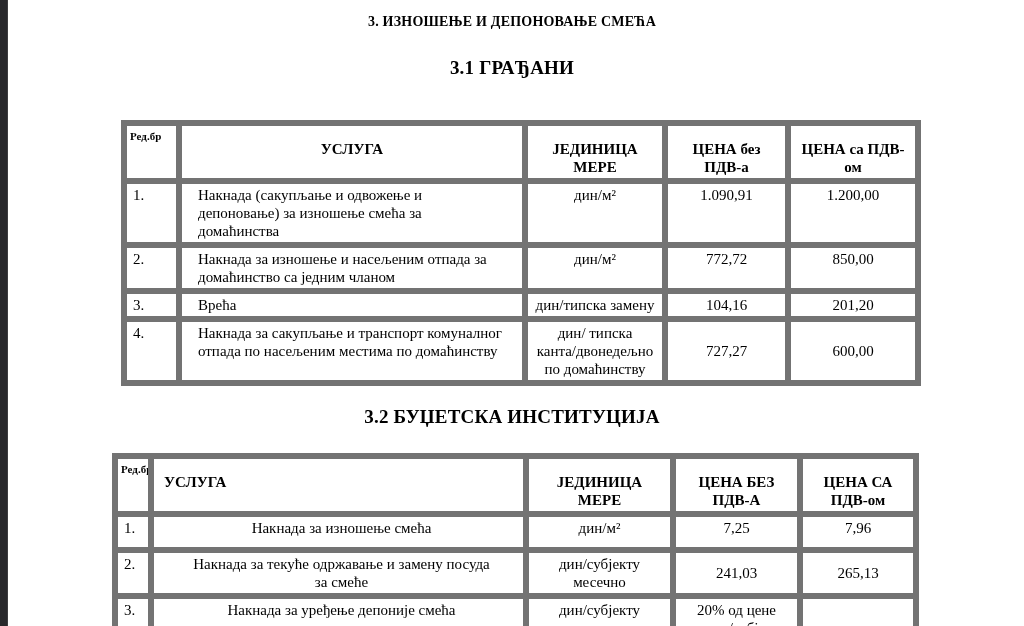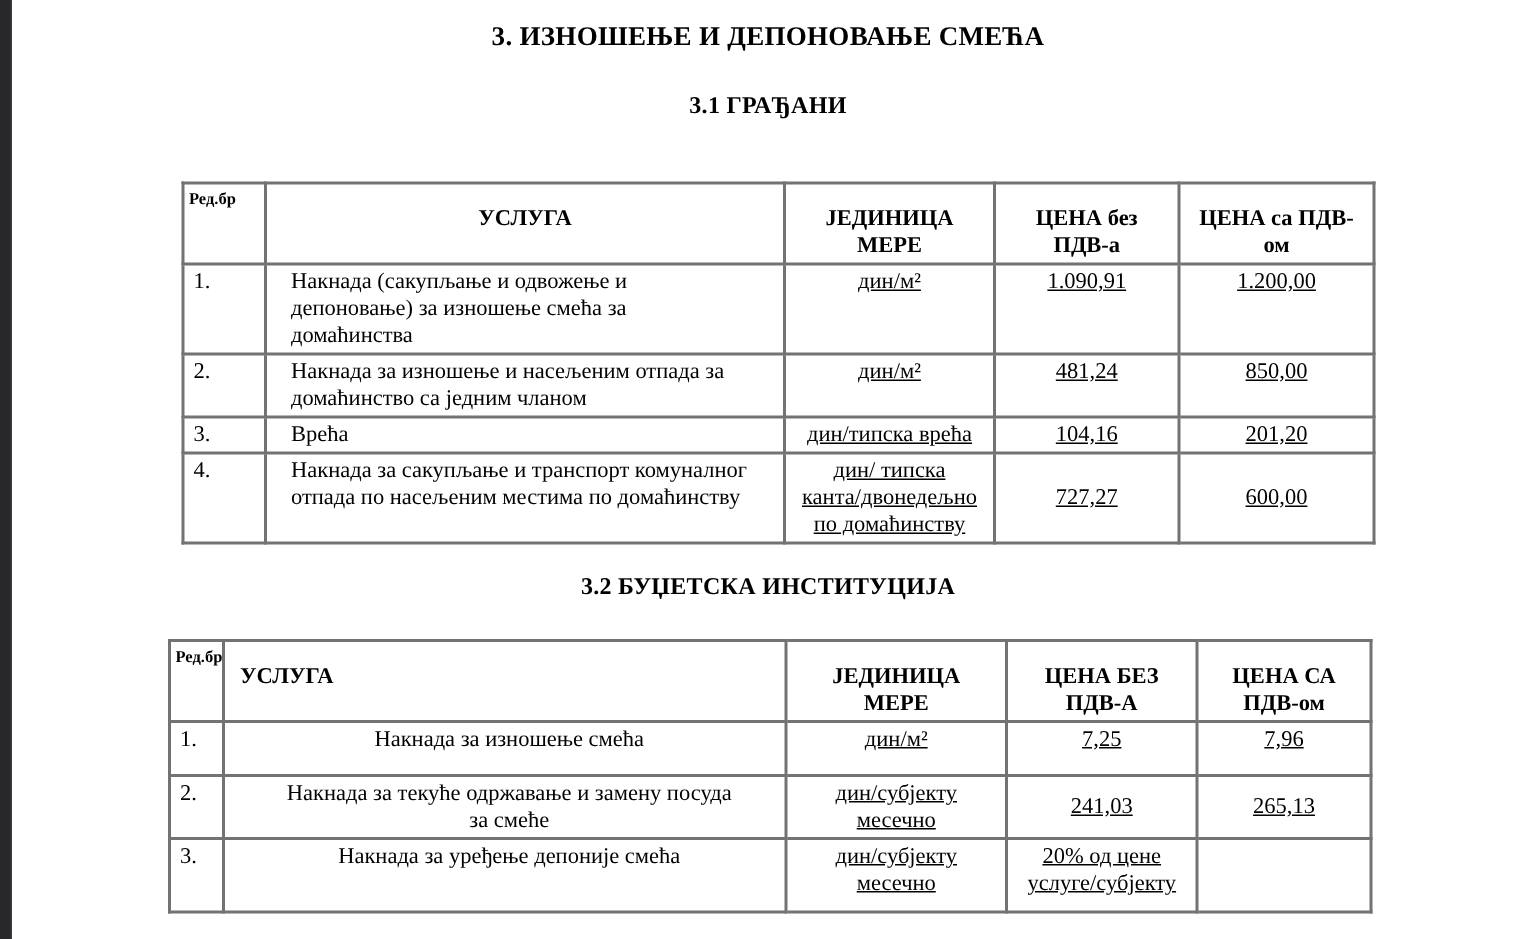--- a/index.html
+++ b/index.html
@@ -13,53 +13,53 @@
   }
   .edge-bar {
     position: absolute; left: 0; top: 0;
     width: 7px; height: 626px;
     background: #28282b;
     border-right: 1px solid #3d3d40;
   }
   .doc-title {
     margin: 14px 0 0 0;
     text-align: center;
-    font-size: 18px;
+    font-size: 14px;
     font-weight: bold;
     letter-spacing: 0.2px;
   }
   .doc-subtitle {
     margin: 0;
     text-align: center;
-    font-size: 16px;
+    font-size: 19px;
     font-weight: bold;
     letter-spacing: 0.2px;
   }
   #subtitle-citizens { margin-top: 27px; }
   #subtitle-budget   { margin-top: 20px; }
   #subtitle-economy  { margin-top: 22px; }
 
   table {
     border-collapse: collapse;
     table-layout: fixed;
     font-size: 15px;
     line-height: 1.2;
   }
   th, td {
-    border: 2px solid #737373;
+    border: 6px solid #737373;
     vertical-align: top;
     padding: 2px 4px 2px 4px;
     white-space: pre-line;
     overflow: hidden;
   }
   th { font-weight: bold; text-align: center; padding-top: 14px; }
   th:first-child { font-size: 11px; text-align: left; padding-left: 3px; padding-top: 4px; }
   td:first-child { text-align: left; padding-left: 6px; }
   td:nth-child(2) { text-align: left; }
-  td:nth-child(3), td:nth-child(4), td:nth-child(5) { text-align: center; text-decoration: underline; }
+  td:nth-child(3), td:nth-child(4), td:nth-child(5) { text-align: center; }
 
   
   #table-citizens { margin: 41px 0 0 121px; width: 794px; }
   #table-citizens td:nth-child(2) { padding-left: 16px; margin-top: 12px; }
   #table-citizens thead tr        { height: 38px; }
   #table-citizens tbody tr:nth-child(1) { height: 60px; }
   #table-citizens tbody tr:nth-child(2) { height: 40px; }
   #table-citizens tbody tr:nth-child(3) { height: 20px; }
   #table-citizens tbody tr:nth-child(4) { height: 54px; }
   #table-citizens tbody tr:nth-child(4) td:nth-child(4),
@@ -113,27 +113,27 @@
 домаћинства</td>
         <td>дин/м²</td>
         <td>1.090,91</td>
         <td>1.200,00</td>
       </tr>
       <tr>
         <td>2.</td>
         <td>Накнада за изношење и  насељеним отпада за
 домаћинство са једним чланом</td>
         <td>дин/м²</td>
-        <td>481,24</td>
+        <td>772,72</td>
         <td>850,00</td>
       </tr>
       <tr>
         <td>3.</td>
         <td>Врећа</td>
-        <td>дин/типска врећа</td>
+        <td>дин/типска замену</td>
         <td>104,16</td>
         <td>201,20</td>
       </tr>
       <tr>
         <td>4.</td>
         <td>Накнада за сакупљање и транспорт комуналног
 отпада по насељеним местима по домаћинству</td>
         <td>дин/ типска
 канта/двонедељно
 по домаћинству</td>

